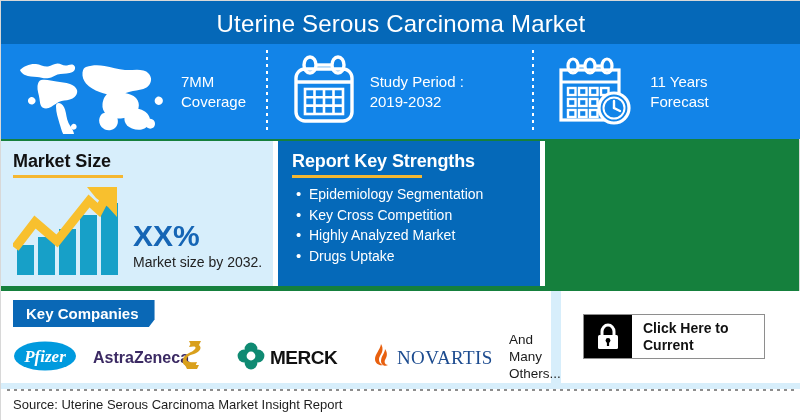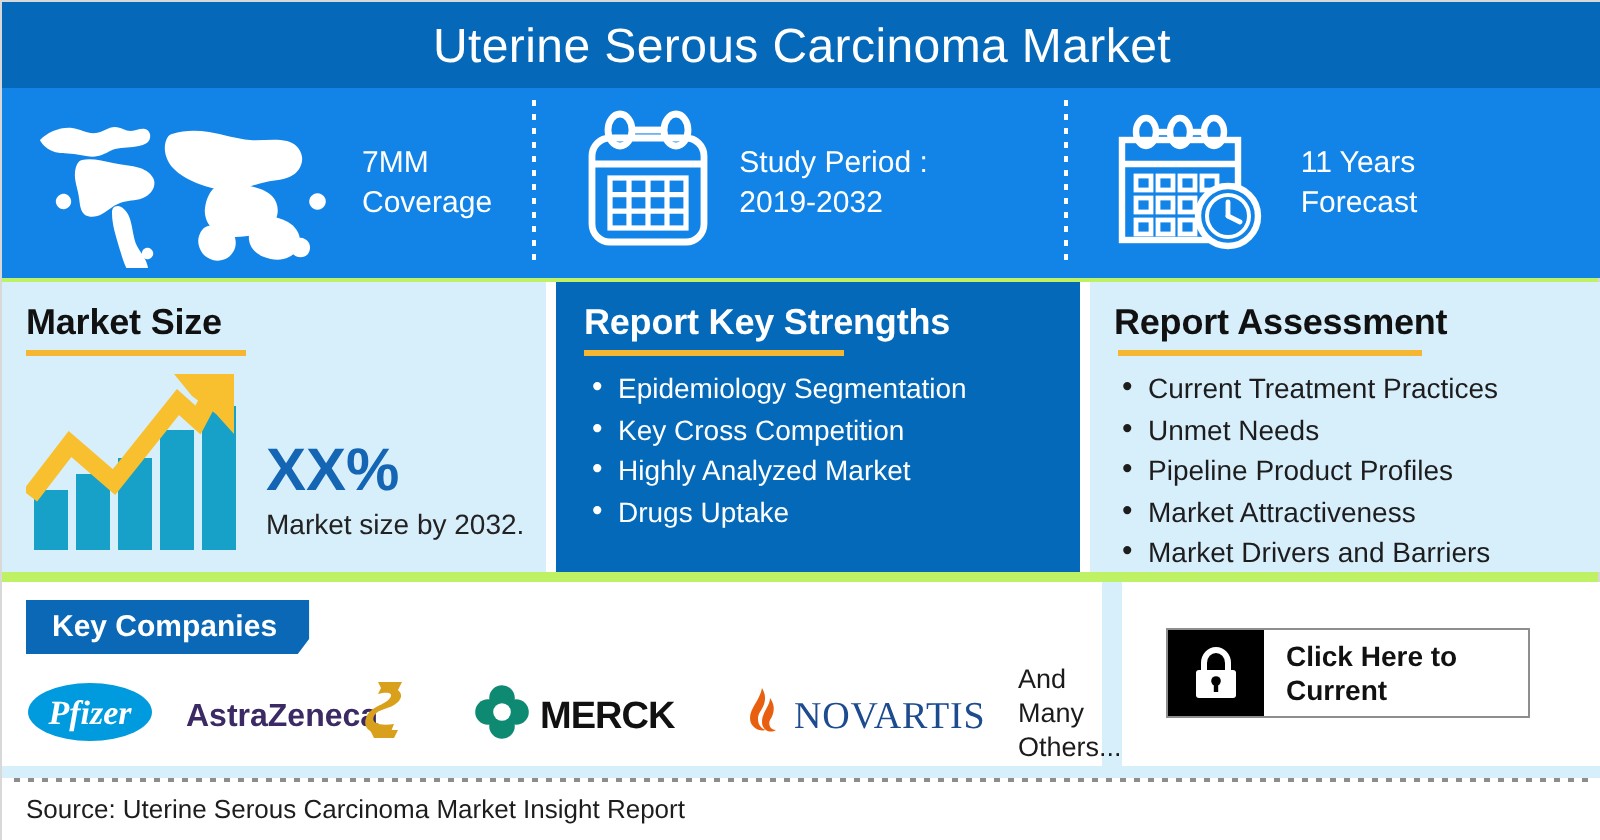--- a/index.html
+++ b/index.html
@@ -3,21 +3,21 @@
 <meta charset="utf-8">
 <style>
   html,body{margin:0;padding:0;}
   body{
     width:800px;height:420px;overflow:hidden;
     font-family:"Liberation Sans","DejaVu Sans",sans-serif;
     background:#ffffff;
   }
   #infographic{
     position:relative;width:800px;height:420px;
-    background:#bef264;
+    background:#15803d;
     border:1px solid #d8d8d8;
     box-sizing:border-box;
   }
 
   
   .title-bar{
     position:absolute;left:0;top:0;width:800px;height:45px;
     background:#0568b8;
     display:flex;align-items:center;justify-content:center;
   }
@@ -278,31 +278,20 @@
       <h3>Report Key Strengths</h3>
       <div class="rule"></div>
       <ul class="bullets">
         <li>Epidemiology Segmentation</li>
         <li>Key Cross Competition</li>
         <li>Highly Analyzed Market</li>
         <li>Drugs Uptake</li>
       </ul>
     </div>
 
-    <div class="panel panel-right">
-      <h3>Report Assessment</h3>
-      <div class="rule"></div>
-      <ul class="bullets">
-        <li>Current Treatment Practices</li>
-        <li>Unmet Needs</li>
-        <li>Pipeline Product Profiles</li>
-        <li>Market Attractiveness</li>
-        <li>Market Drivers and Barriers</li>
-      </ul>
-    </div>
   </div>
 
   <div class="bottom-row">
     <div class="bottom-band"></div>
 
     <div class="companies-card">
       <div class="key-badge">Key Companies</div>
 
       <div class="logo-row">
 

